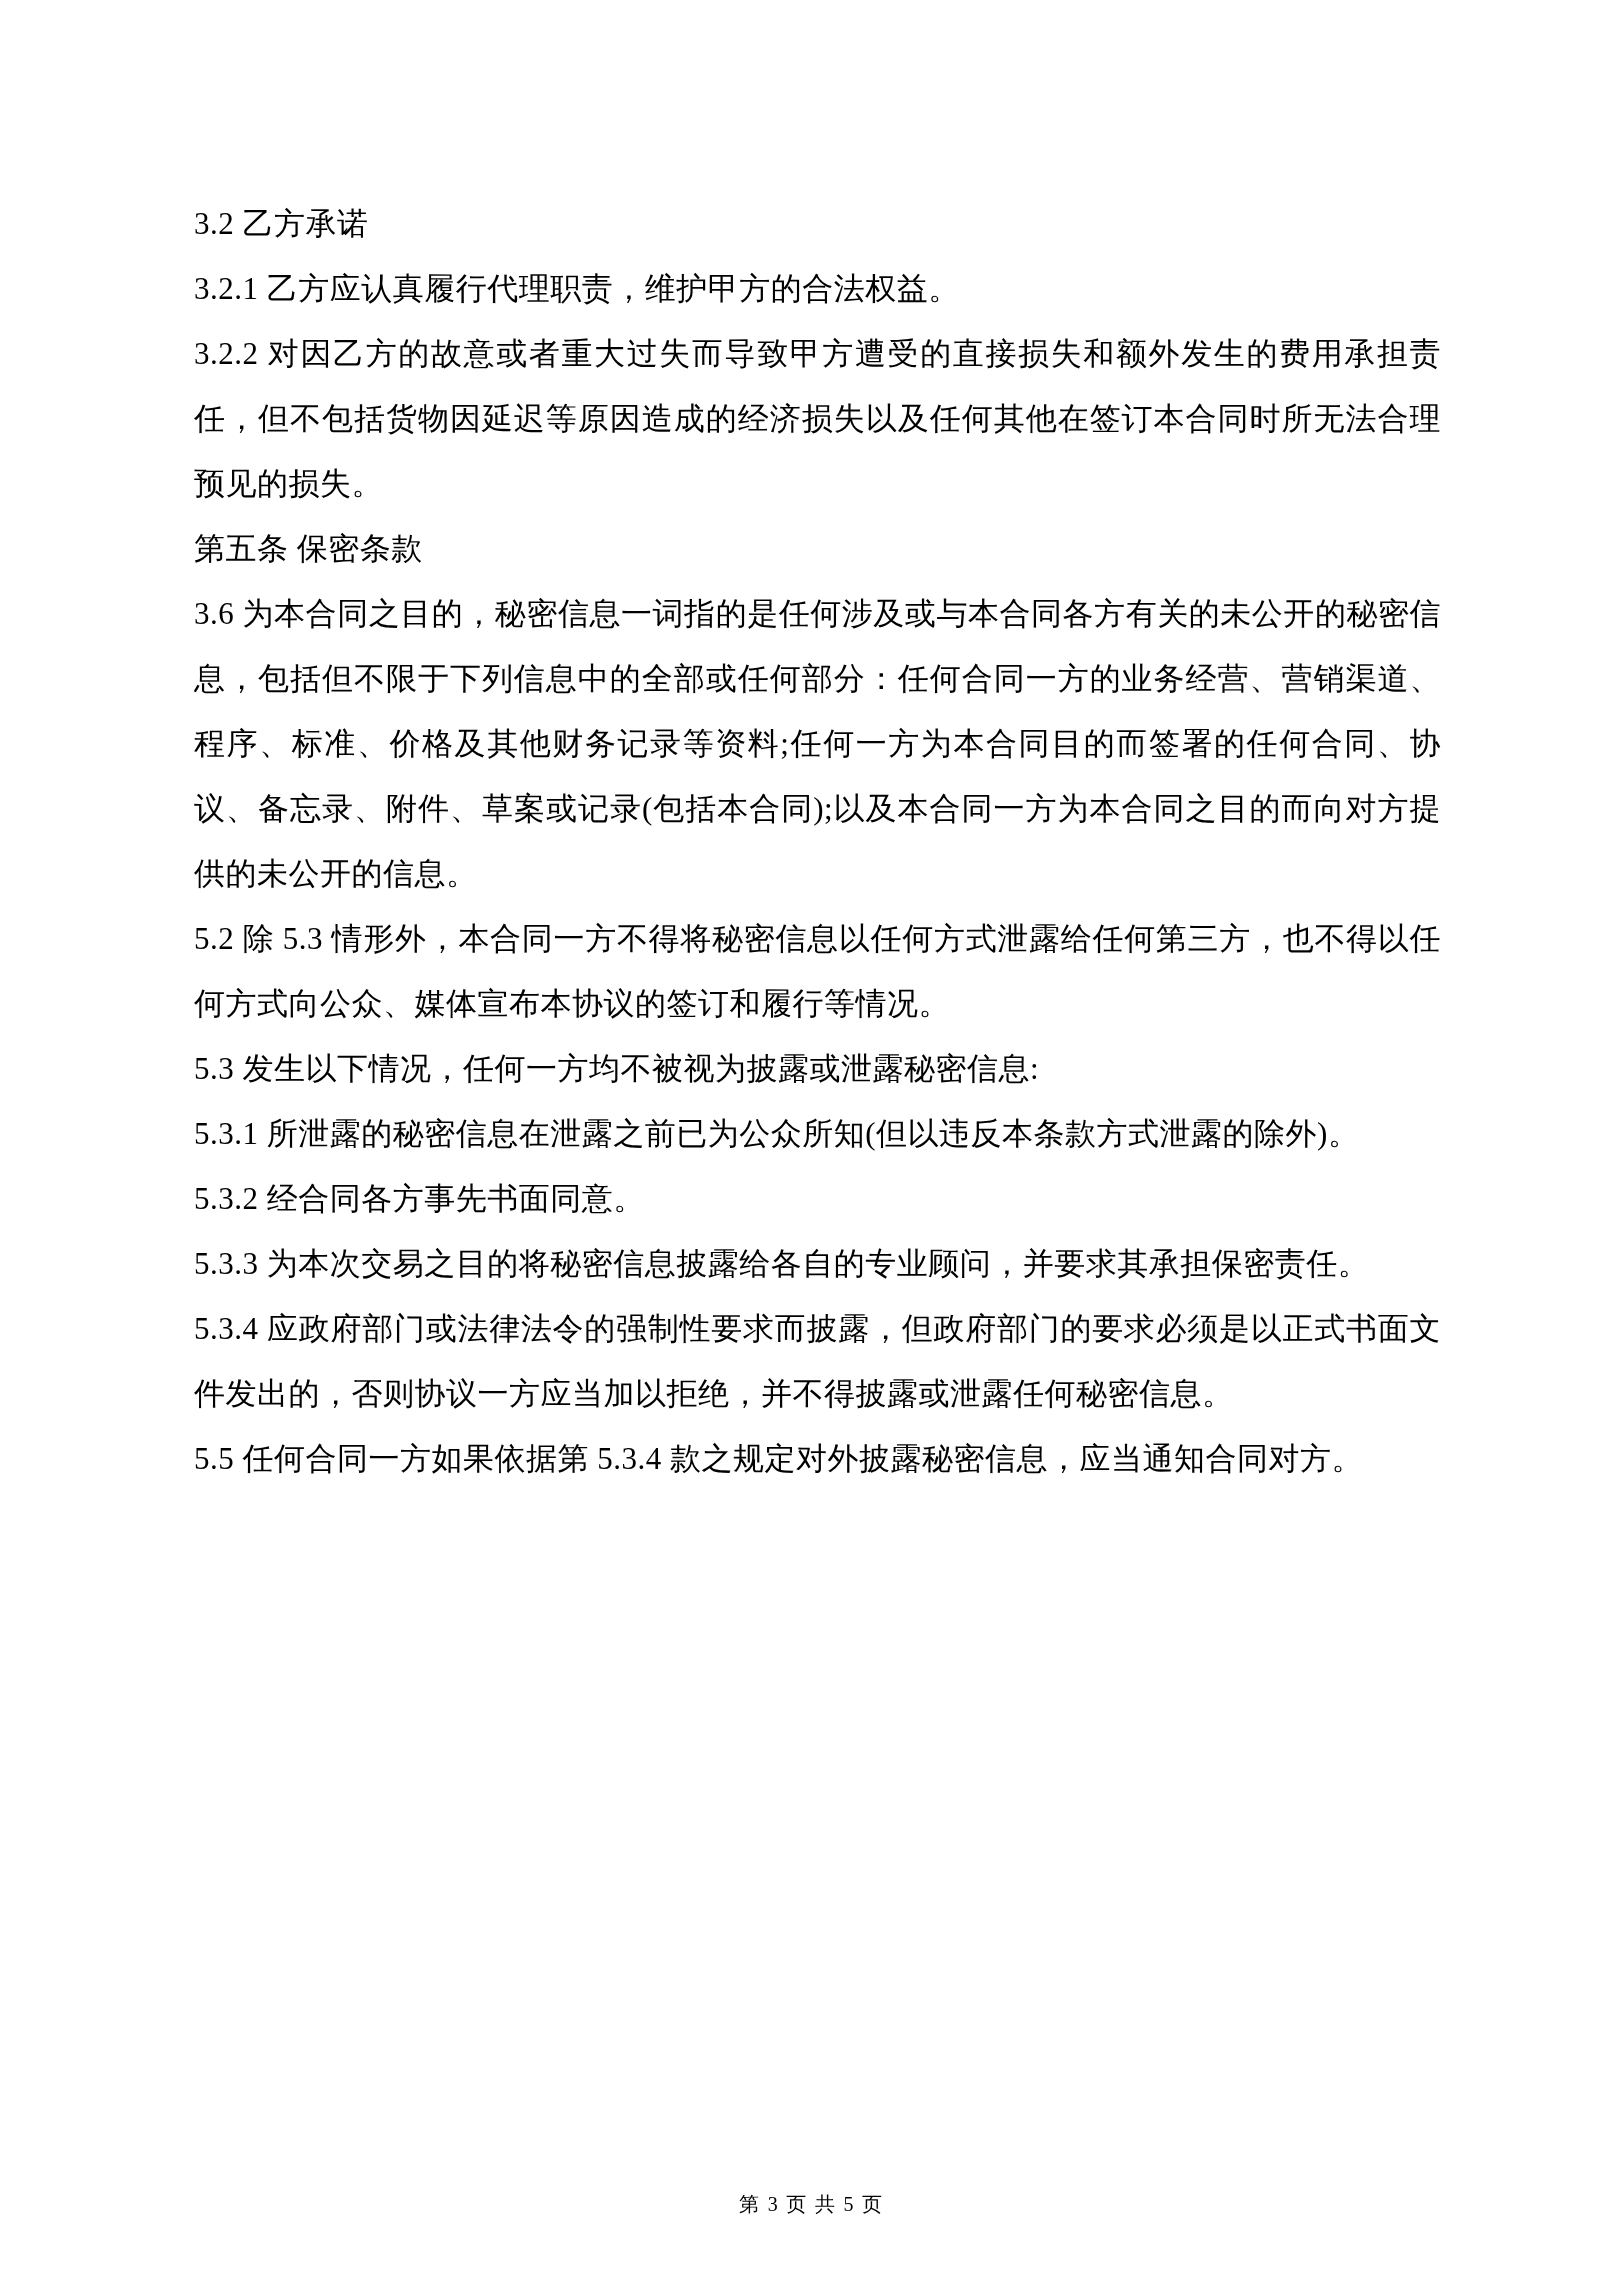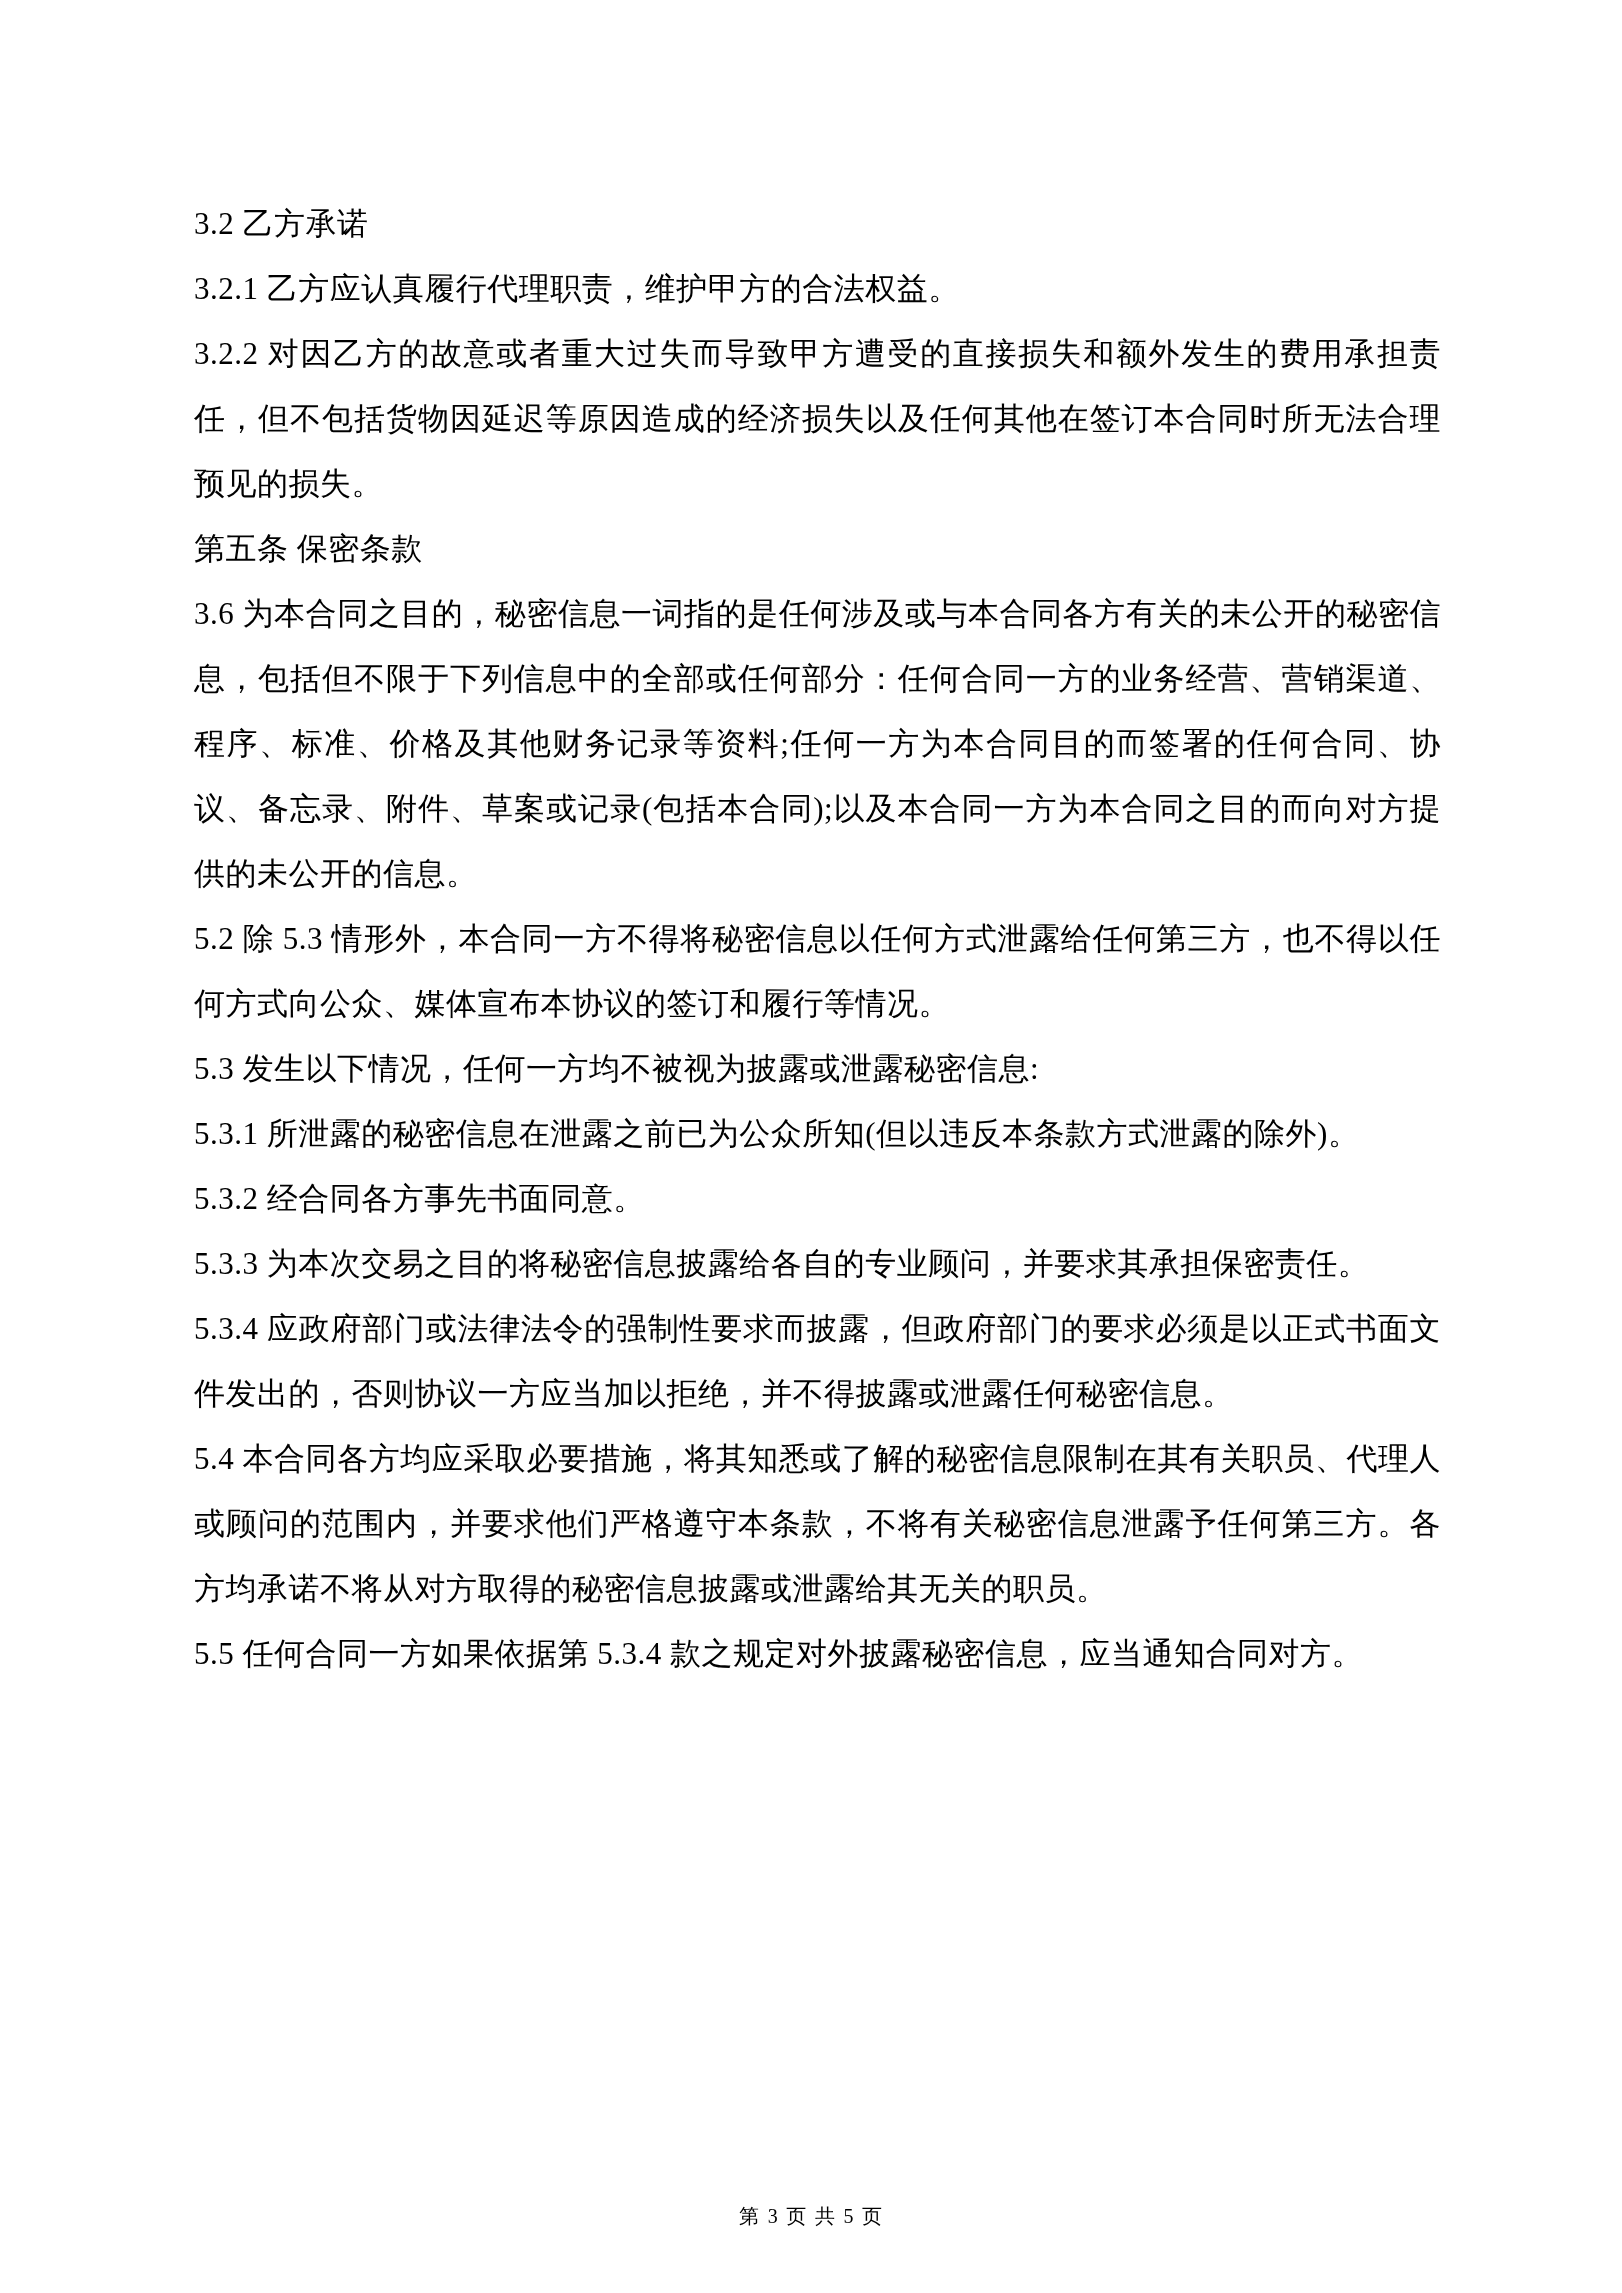--- a/index.html
+++ b/index.html
@@ -38,37 +38,35 @@
     .footer {
       position: absolute;
       left: 0;
       right: 0;
       top: 2191px;
       text-align: center;
       font-size: 20px;
       line-height: 27px;
       letter-spacing: 1.8px;
       color: #000000;
-      margin-top: 12px;
     }
   </style>
 </head>
 <body>
 
 <div class="page">
   <div class="content">
     <p class="para">3.2 乙方承诺</p>
     <p class="para">3.2.1 乙方应认真履行代理职责，维护甲方的合法权益。</p>
     <p class="para">3.2.2 对因乙方的故意或者重大过失而导致甲方遭受的直接损失和额外发生的费用承担责任，但不包括货物因延迟等原因造成的经济损失以及任何其他在签订本合同时所无法合理预见的损失。</p>
     <p class="para heading">第五条 保密条款</p>
     <p class="para">3.6 为本合同之目的，秘密信息一词指的是任何涉及或与本合同各方有关的未公开的秘密信息，包括但不限于下列信息中的全部或任何部分：任何合同一方的业务经营、营销渠道、程序、标准、价格及其他财务记录等资料;任何一方为本合同目的而签署的任何合同、协议、备忘录、附件、草案或记录(包括本合同);以及本合同一方为本合同之目的而向对方提供的未公开的信息。</p>
     <p class="para">5.2 除 5.3 情形外，本合同一方不得将秘密信息以任何方式泄露给任何第三方，也不得以任何方式向公众、媒体宣布本协议的签订和履行等情况。</p>
     <p class="para">5.3 发生以下情况，任何一方均不被视为披露或泄露秘密信息:</p>
     <p class="para">5.3.1 所泄露的秘密信息在泄露之前已为公众所知(但以违反本条款方式泄露的除外)。</p>
     <p class="para">5.3.2 经合同各方事先书面同意。</p>
     <p class="para">5.3.3 为本次交易之目的将秘密信息披露给各自的专业顾问，并要求其承担保密责任。</p>
     <p class="para">5.3.4 应政府部门或法律法令的强制性要求而披露，但政府部门的要求必须是以正式书面文件发出的，否则协议一方应当加以拒绝，并不得披露或泄露任何秘密信息。</p>
-    <p class="para">5.4 本合同各方均应采取必要措施，将其知悉或了解的秘密信息限制在其有关职员、代理人或顾问的范围内，并要求他们严格遵守本条款，不将有关秘密信息泄露予任何第三方。各方均承诺不将从对方取得的秘密信息披露或泄露给其无关的职员。</p>
     <p class="para">5.5 任何合同一方如果依据第 5.3.4 款之规定对外披露秘密信息，应当通知合同对方。</p>
   </div>
   <div class="footer">第 3 页 共 5 页</div>
 </div>
 
 
 </body></html>

